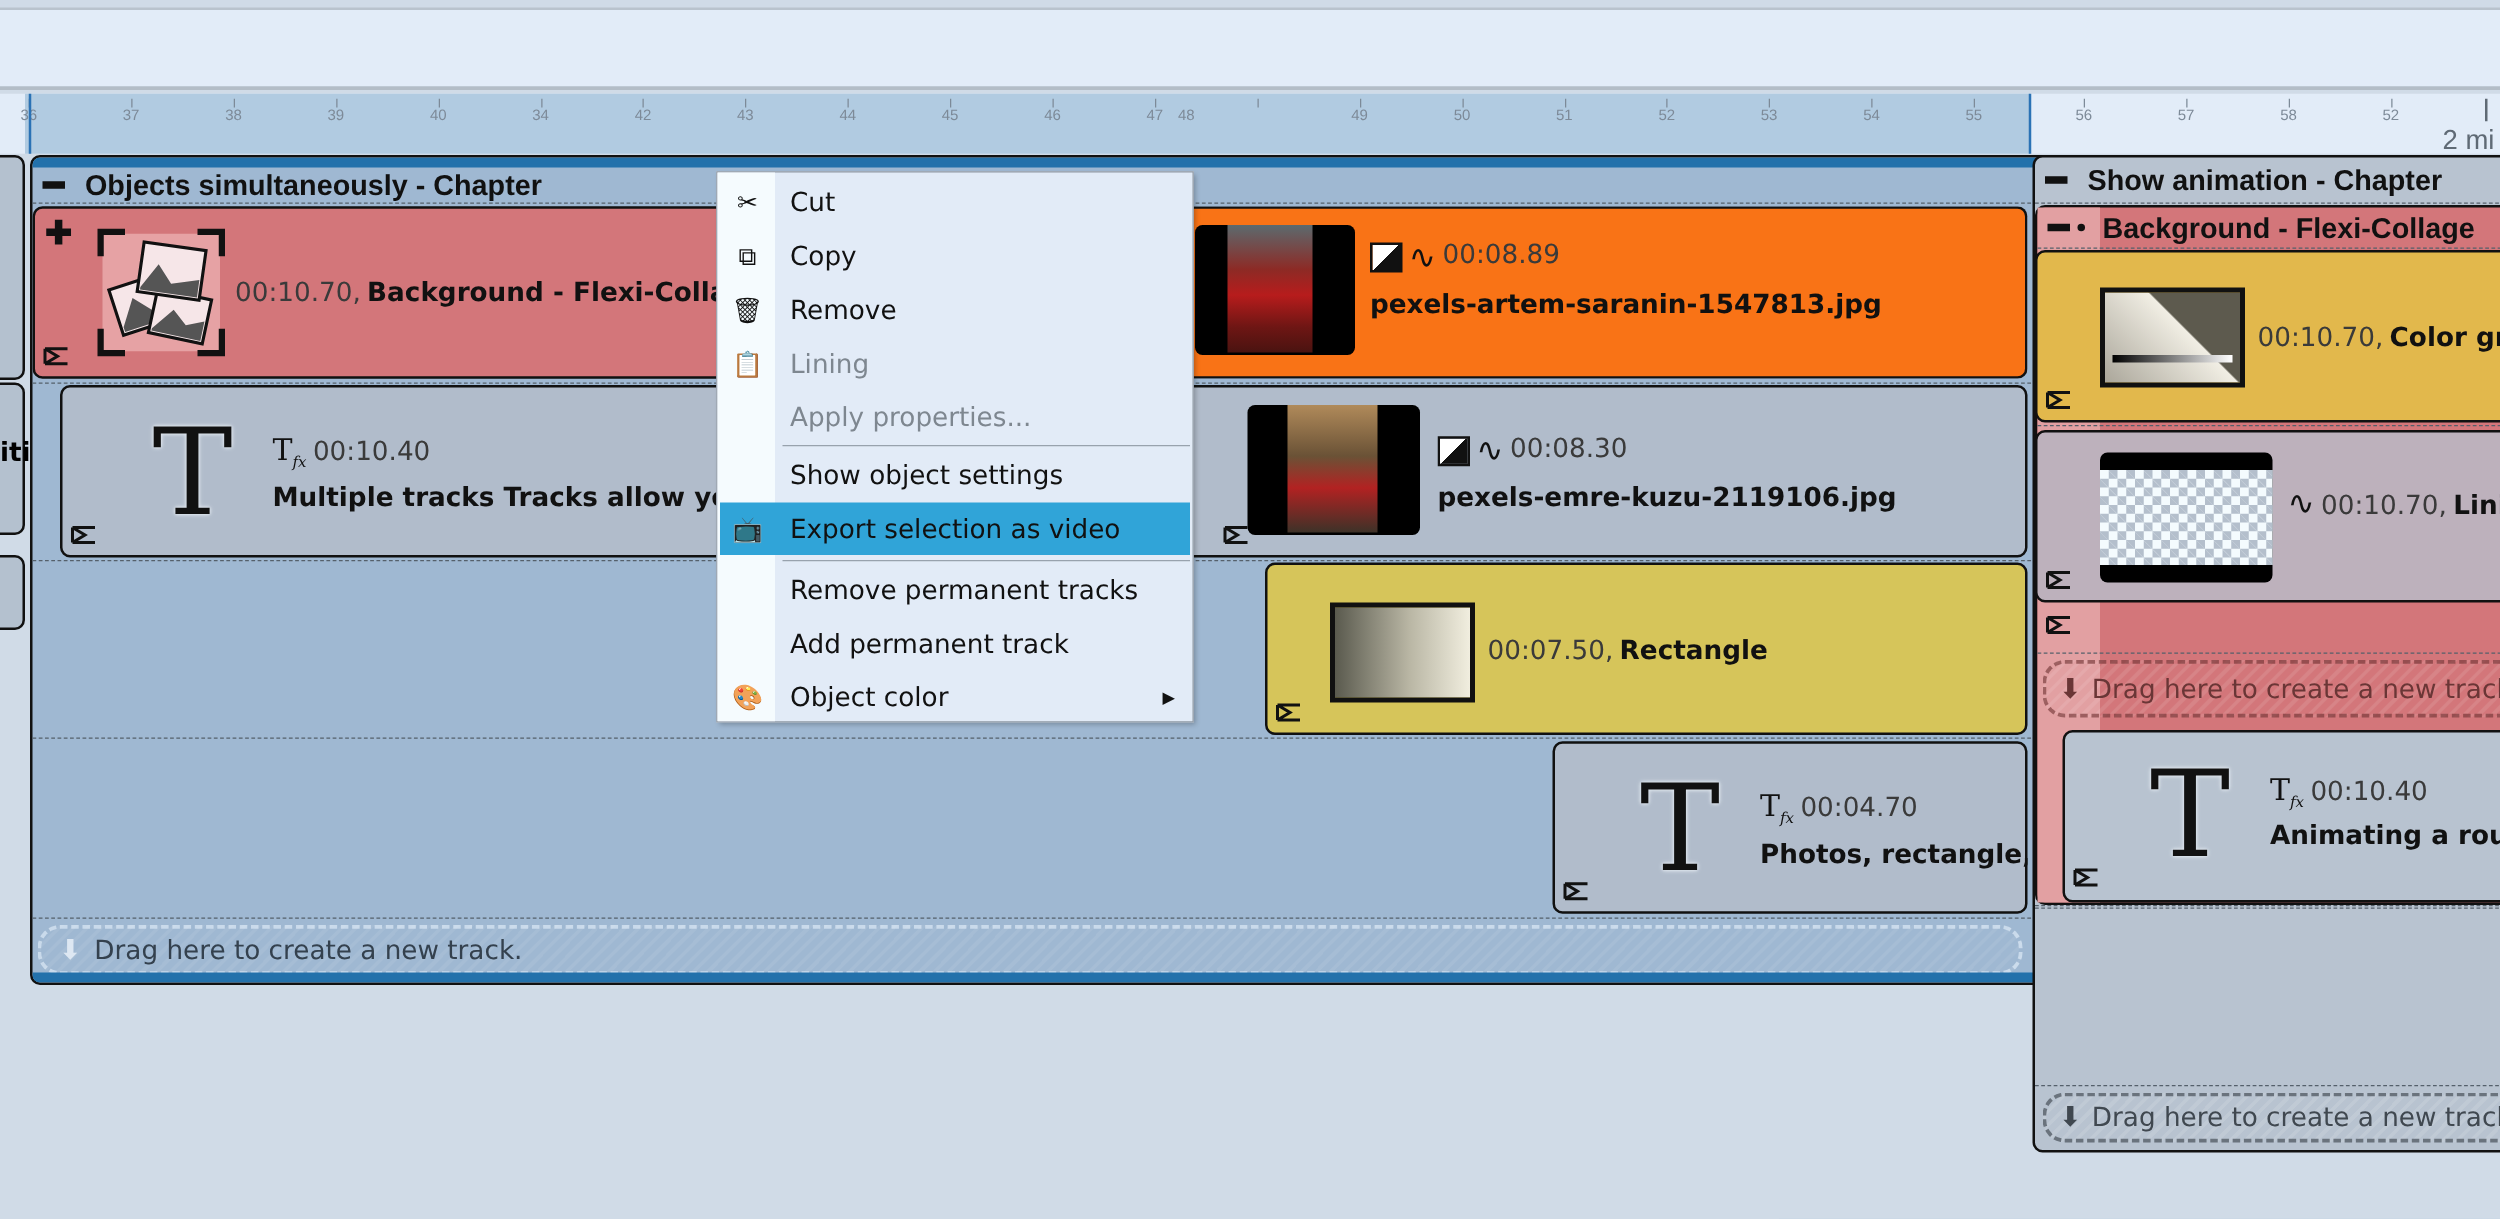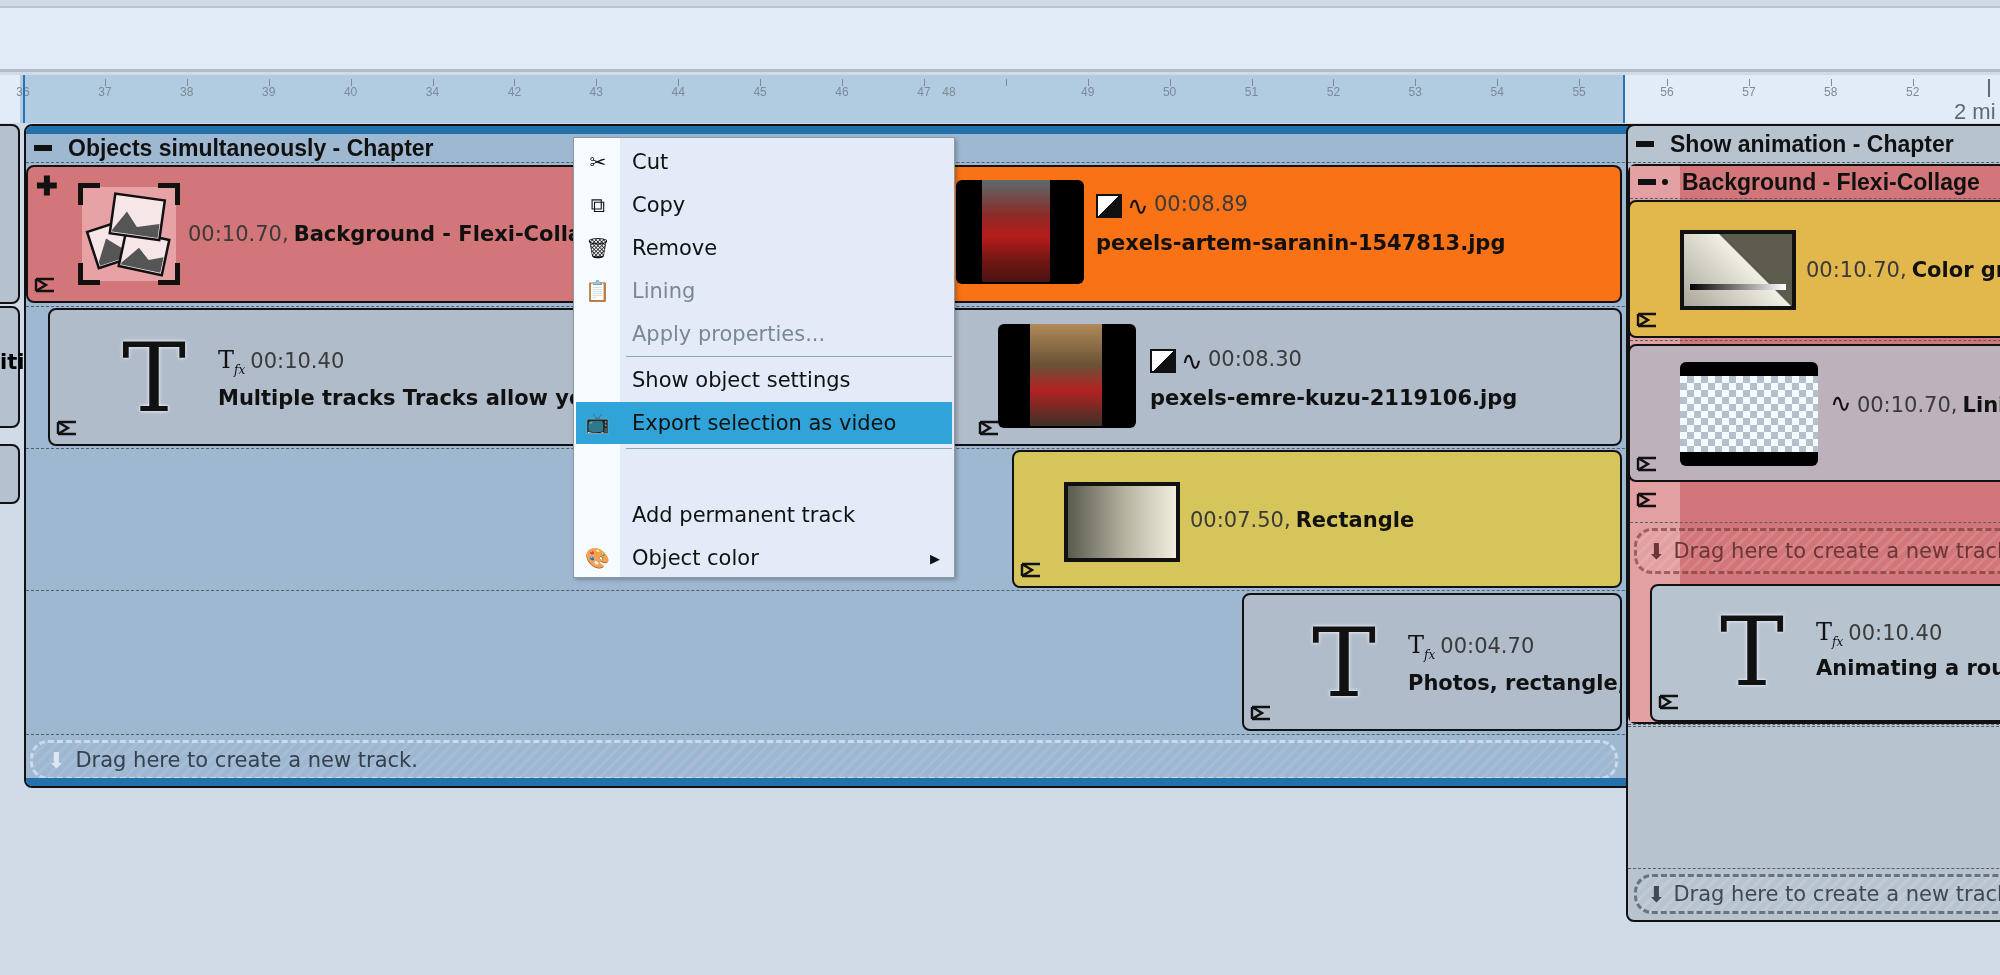--- a/index.html
+++ b/index.html
@@ -336,20 +336,24 @@
   <div class="msep" style="top:218px;"></div>
   <div class="mi" style="top:223px;">
     <span class="mi-icon"></span>
     <span class="mi-label">Show object settings</span>
   </div>
   <div class="mi active" style="top:264px;height:42px;">
     <span class="mi-icon">📺</span>
     <span class="mi-label">Export selection as video</span>
   </div>
   <div class="msep" style="top:310px;"></div>
+  <div class="mi" style="top:315px;">
+    <span class="mi-icon"></span>
+    <span class="mi-label">Remove permanent tracks</span>
+  </div>
   <div class="mi" style="top:358px;">
     <span class="mi-icon"></span>
     <span class="mi-label">Add permanent track</span>
   </div>
   <div class="mi" style="top:401px;">
     <span class="mi-icon">🎨</span>
     <span class="mi-label">Object color</span>
     <span class="submenu-arrow">▶</span>
   </div>
 </div>

